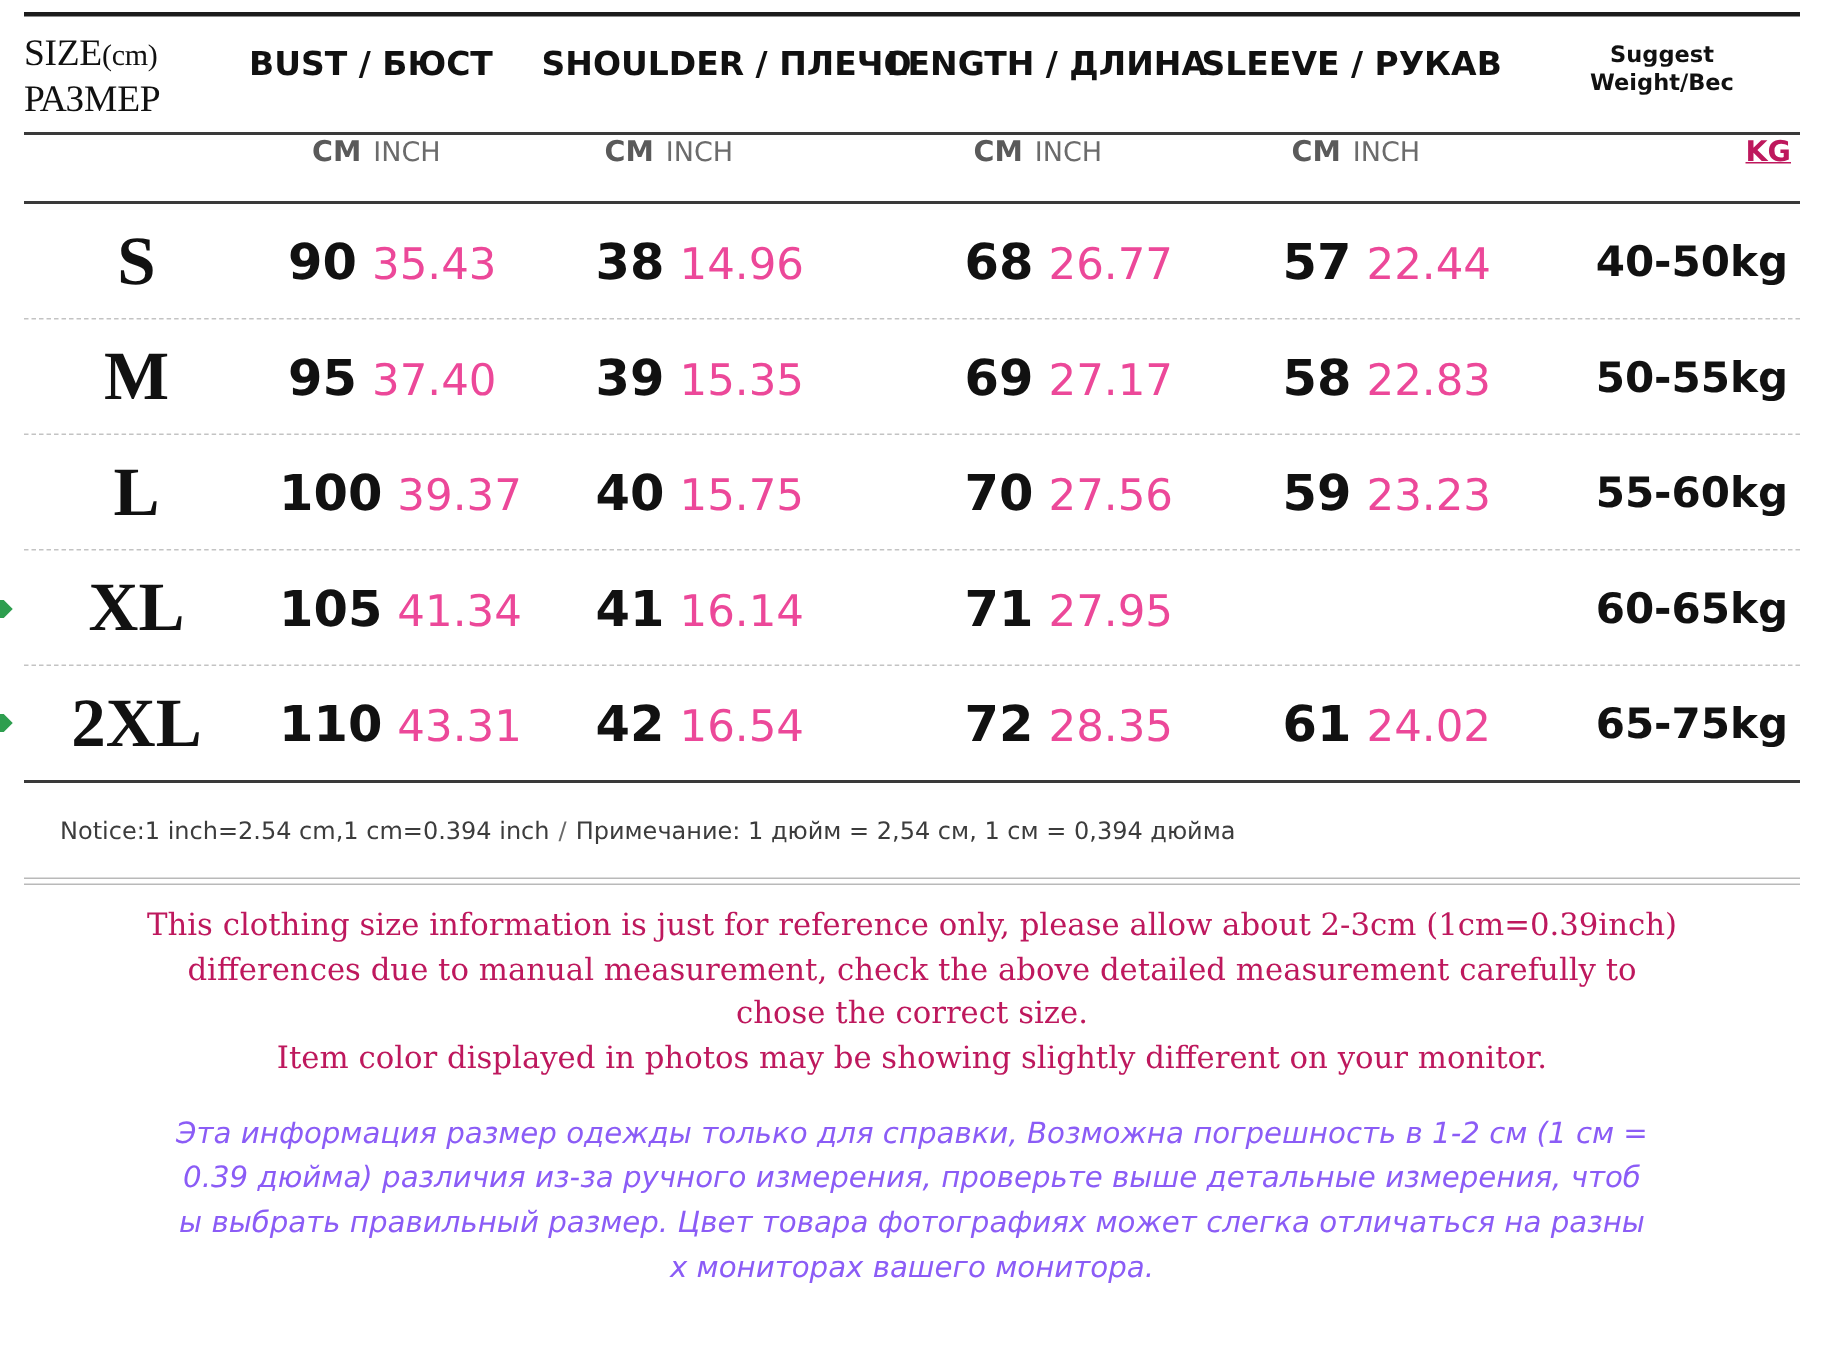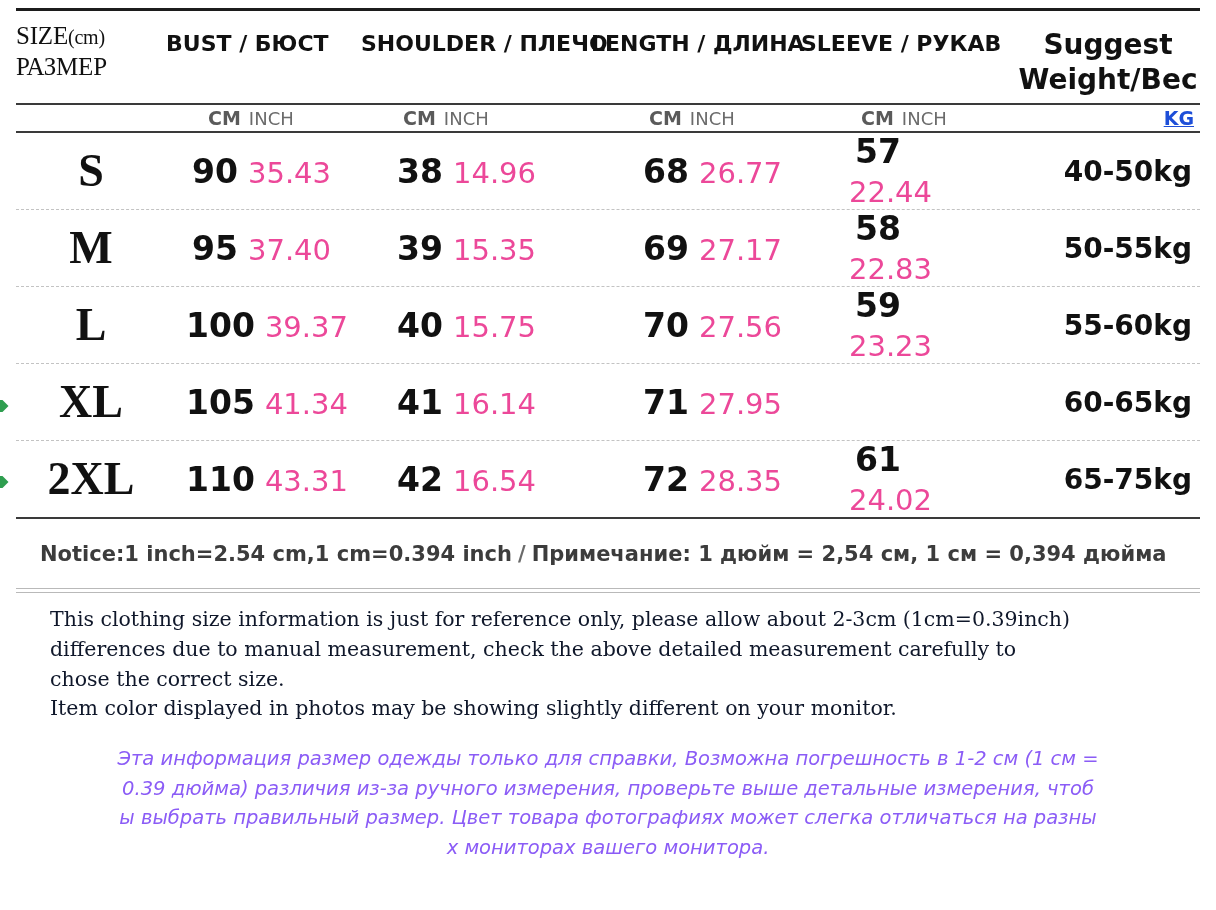--- a/index.html
+++ b/index.html
@@ -63,32 +63,32 @@
     font-size: 20px;
   }
   .head-label {
     font-size: 22px;
     font-weight: bold;
     line-height: 1.15;
     padding-top: 10px;
     white-space: nowrap;
   }
   .head-weight {
-    font-size: 28px;
+    font-size: 15px;
     font-weight: bold;
     line-height: 1.25;
     text-align: center;
     padding-top: 6px;
   }
 
   
   .units-row {
     display: flex;
-    align-items: center;
-    height: 26px;
+    align-items: flex-start;
+    height: 44px;
   }
   .units-cell {
     display: flex;
     align-items: baseline;
     justify-content: flex-end;
     gap: 8px;
     padding-right: 0;
   }
   .u-cm {
     font-size: 19px;
@@ -105,21 +105,21 @@
   .units-row .col-length .units-cell,
   .units-row .col-sleeve .units-cell { justify-content: flex-start; }
 
   .units-pad-bust   { padding-left: 42px; }
   .units-pad-shoulder { padding-left: 42px; }
   .units-pad-length { padding-left: 58px; }
   .units-pad-sleeve { padding-left: 60px; }
   .units-kg {
     font-size: 19px;
     font-weight: bold;
-    color: #1d4ed8;
+    color: #be185d;
     text-align: right;
     display: block;
     padding-right: 6px;
     text-decoration: underline;
   }
 
   
   .data-row {
     display: flex;
     align-items: center;
@@ -143,47 +143,47 @@
   }
   .v-in {
     font-size: 29px;
     font-weight: 400;
     color: #ec4899;
     line-height: 1;
   }
   .pair-bust     { padding-left: 20px; }
   .pair-shoulder { padding-left: 30px; }
   .pair-length   { padding-left: 46px; }
-  .pair-sleeve   { padding-left: 48px; flex-direction: column; }
+  .pair-sleeve   { padding-left: 48px; }
   .v-weight {
     font-size: 28px;
     font-weight: bold;
     text-align: right;
     padding-right: 8px;
     display: block;
   }
 
   
   .v-cm.w2 { min-width: 52px; text-align: right; }
   .v-cm.w3 { min-width: 52px; text-align: right; }
 
   
   .notice {
-    font-size: 21px;
+    font-size: 16px;
     color: #3c3c3c;
     padding: 22px 0 20px 24px;
     line-height: 1.3;
-    font-weight: bold;
   }
   .notice .sep { color: #6a6a6a; padding: 0 6px; }
 
   .para-en {
     font-family: "DejaVu Serif", serif;
     font-size: 20.5px;
-    color: #0f172a;
+    color: #be185d;
+    text-align: center;
     line-height: 1.45;
     padding: 12px 34px 6px 34px;
   }
   .para-ru {
     font-size: 19.5px;
     color: #8b5cf6;
     text-align: center;
     line-height: 1.52;
     padding: 14px 26px 0 26px;
     font-style: italic;

